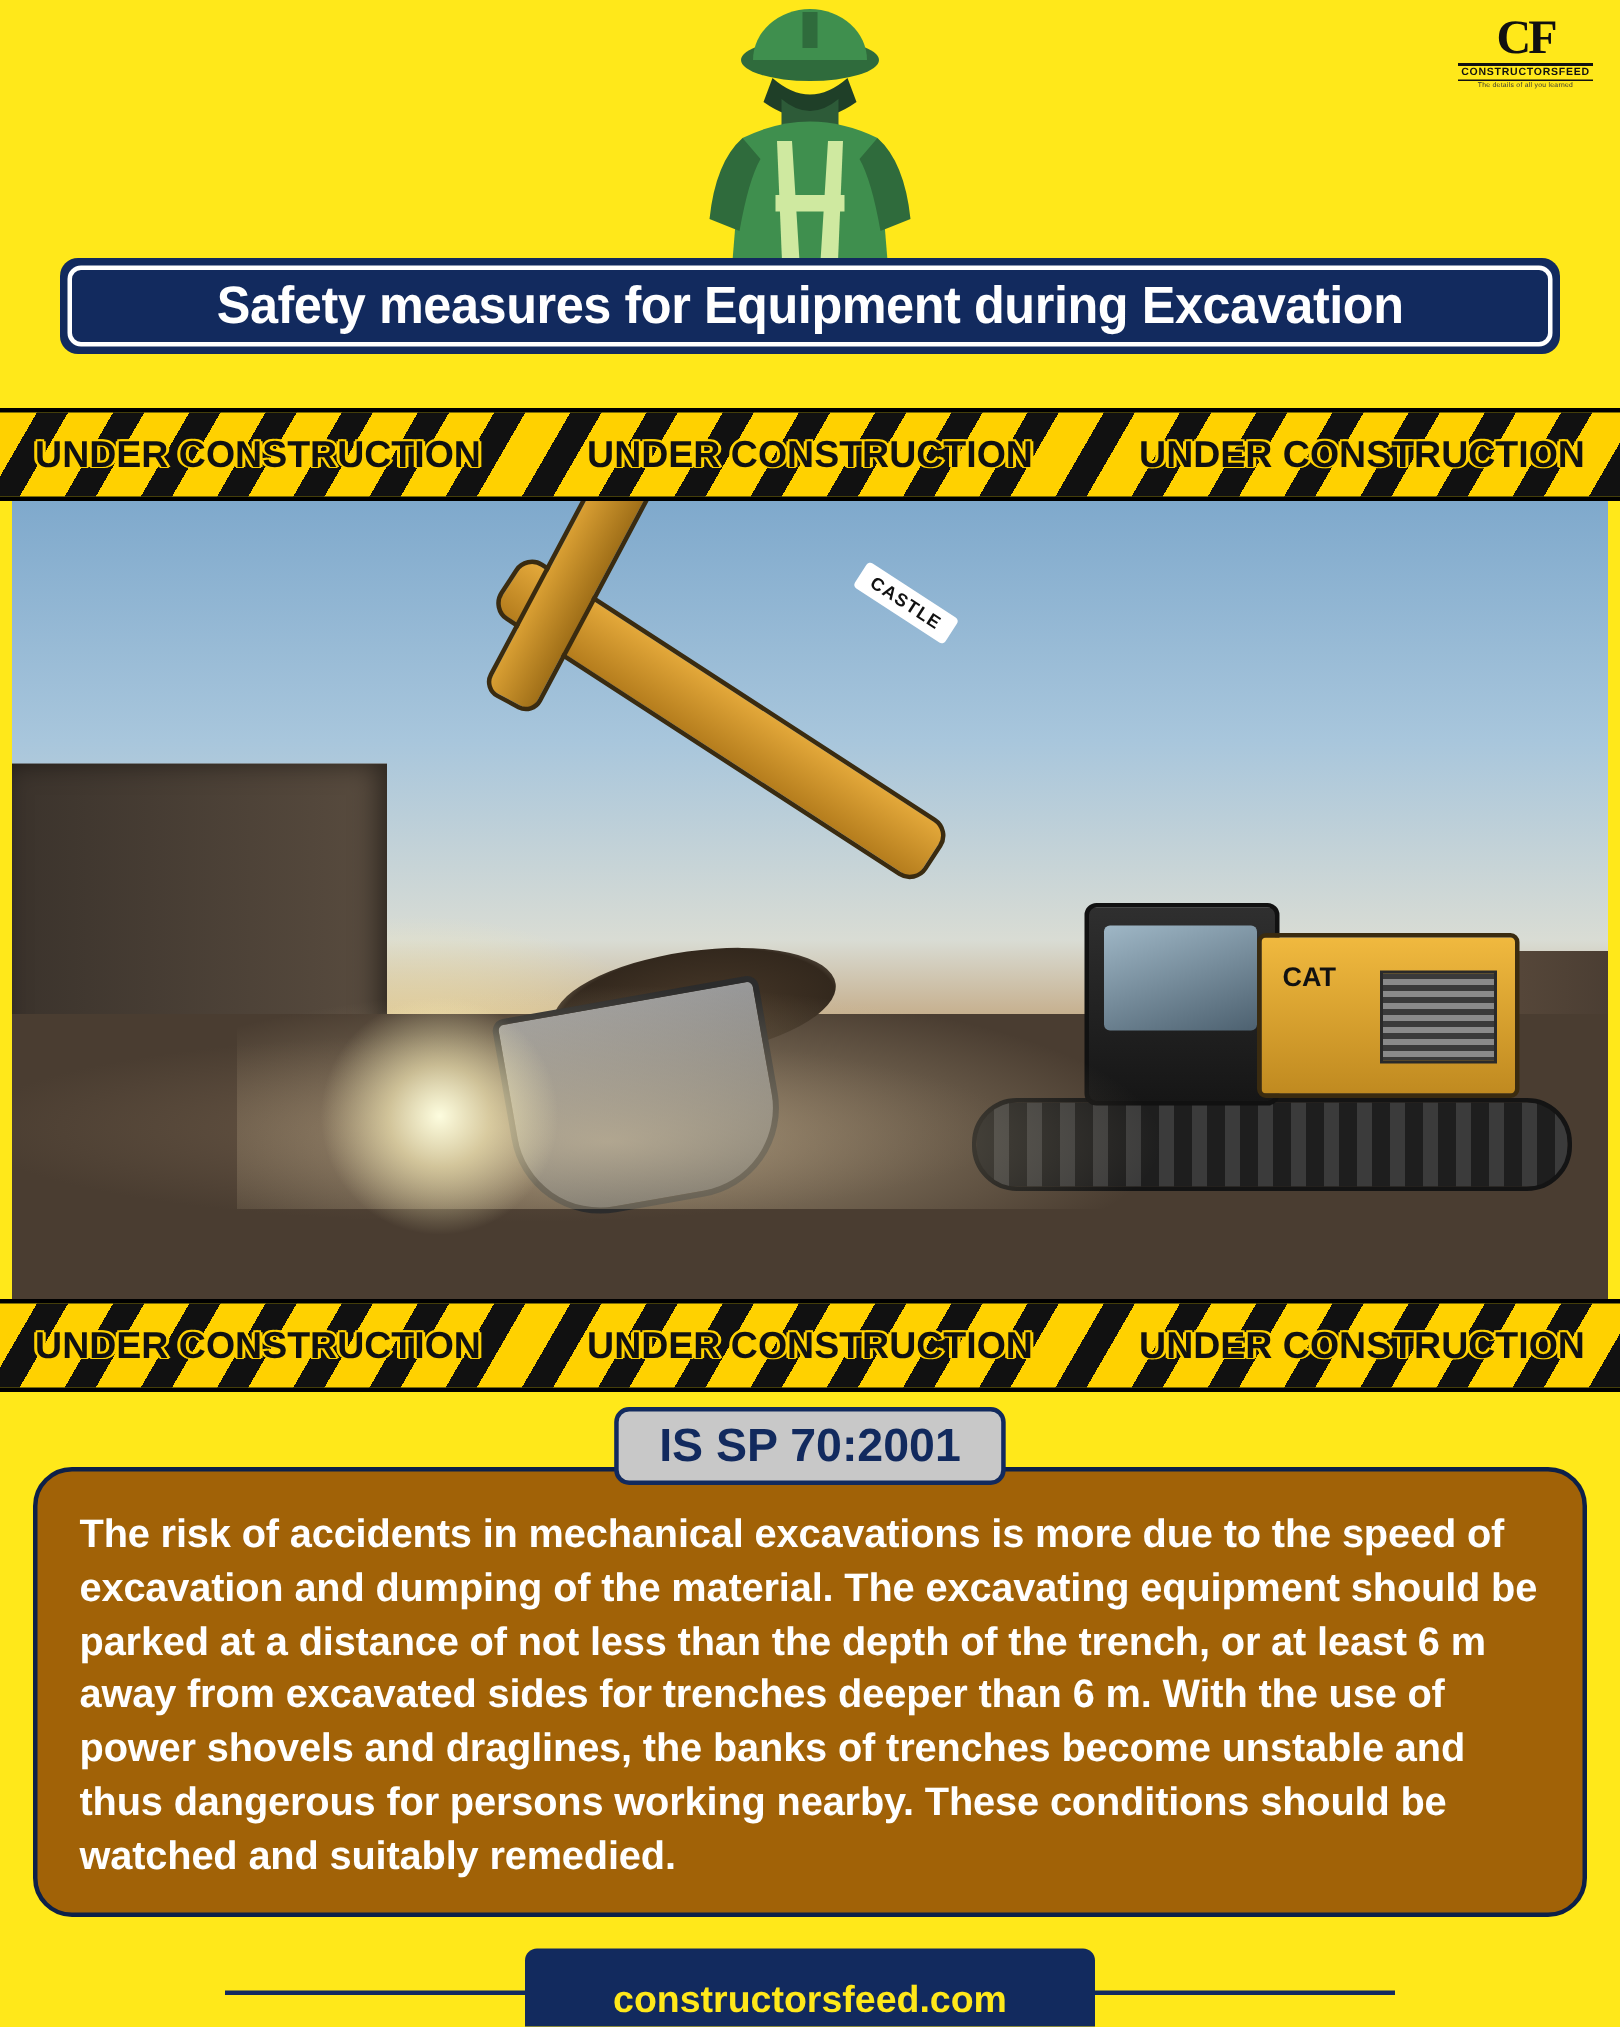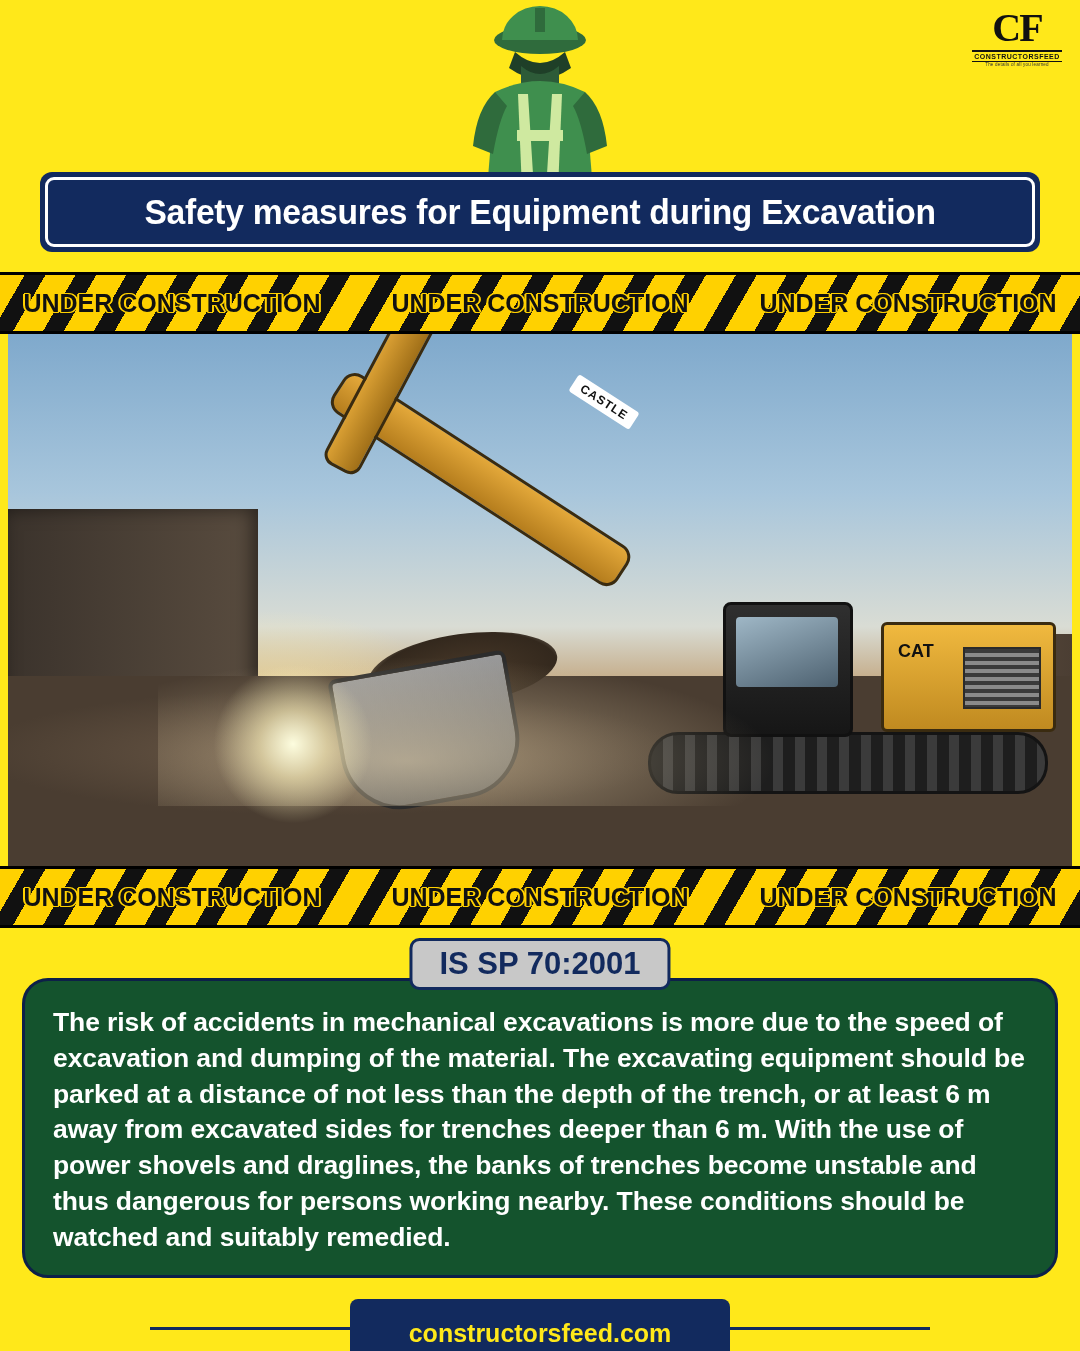--- a/index.html
+++ b/index.html
@@ -18,21 +18,21 @@
   
   .logo {
     position: absolute;
     top: 8px; right: 18px;
     width: 90px;
     text-align: center;
     line-height: 1;
   }
   .logo-mark {
     font-family: "Liberation Serif", serif;
-    font-size: 40px;
+    font-size: 32px;
     font-weight: bold;
     color: #111;
     letter-spacing: -2px;
   }
   .logo-name {
     font-size: 7px;
     font-weight: bold;
     letter-spacing: .5px;
     color: #111;
     border-top: 2px solid #111;
@@ -52,21 +52,21 @@
     position: absolute;
     top: 0; left: 50%;
     transform: translateX(-50%);
     width: 170px; height: 190px;
   }
 
   
   .title-wrap {
     position: absolute;
     top: 172px; left: 40px; right: 40px;
-    height: 80px;
+    height: 64px;
     background: #122A5E;
     border-radius: 12px;
     padding: 5px;
   }
   .title-inner {
     width: 100%; height: 100%;
     border: 3px solid #ffffff;
     border-radius: 9px;
     display: flex; align-items: center; justify-content: center;
   }
@@ -181,21 +181,21 @@
     border: 3px solid #111;
     border-radius: 8px;
   }
   .exc-cab-glass {
     position: absolute; left: 10px; top: 12px; right: 12px; height: 70px;
     background: linear-gradient(160deg,#9fb7c6,#4d6170);
     border-radius: 4px;
   }
   .exc-body {
     position: absolute;
-    left: 873px; top: 288px; width: 175px; height: 110px;
+    left: 830px; top: 288px; width: 175px; height: 110px;
     background: linear-gradient(#f0b93f,#c08a20);
     border: 3px solid #3a2b10;
     border-radius: 6px;
   }
   .exc-grill {
     position: absolute; right: 12px; top: 22px; width: 78px; height: 62px;
     background: repeating-linear-gradient(#3a3a3a 0 4px, #8a8a8a 4px 8px);
     border: 2px solid #2a2a2a;
   }
   .exc-cat {
@@ -250,21 +250,21 @@
     font-family: "Liberation Sans Narrow", "Liberation Sans", sans-serif;
     letter-spacing: 0px;
     white-space: nowrap;
   }
 
   
   .panel {
     position: absolute;
     top: 978px; left: 22px; right: 22px;
     height: 300px;
-    background: #14532d;
+    background: #a16207;
     border-radius: 26px;
     border: 3px solid #0d2048;
     padding: 24px 28px;
   }
   .panel-text {
     color: #ffffff;
     font-size: 26.5px;
     line-height: 1.35;
     font-weight: bold;
     font-family: "Liberation Sans Narrow", "Liberation Sans", sans-serif;

